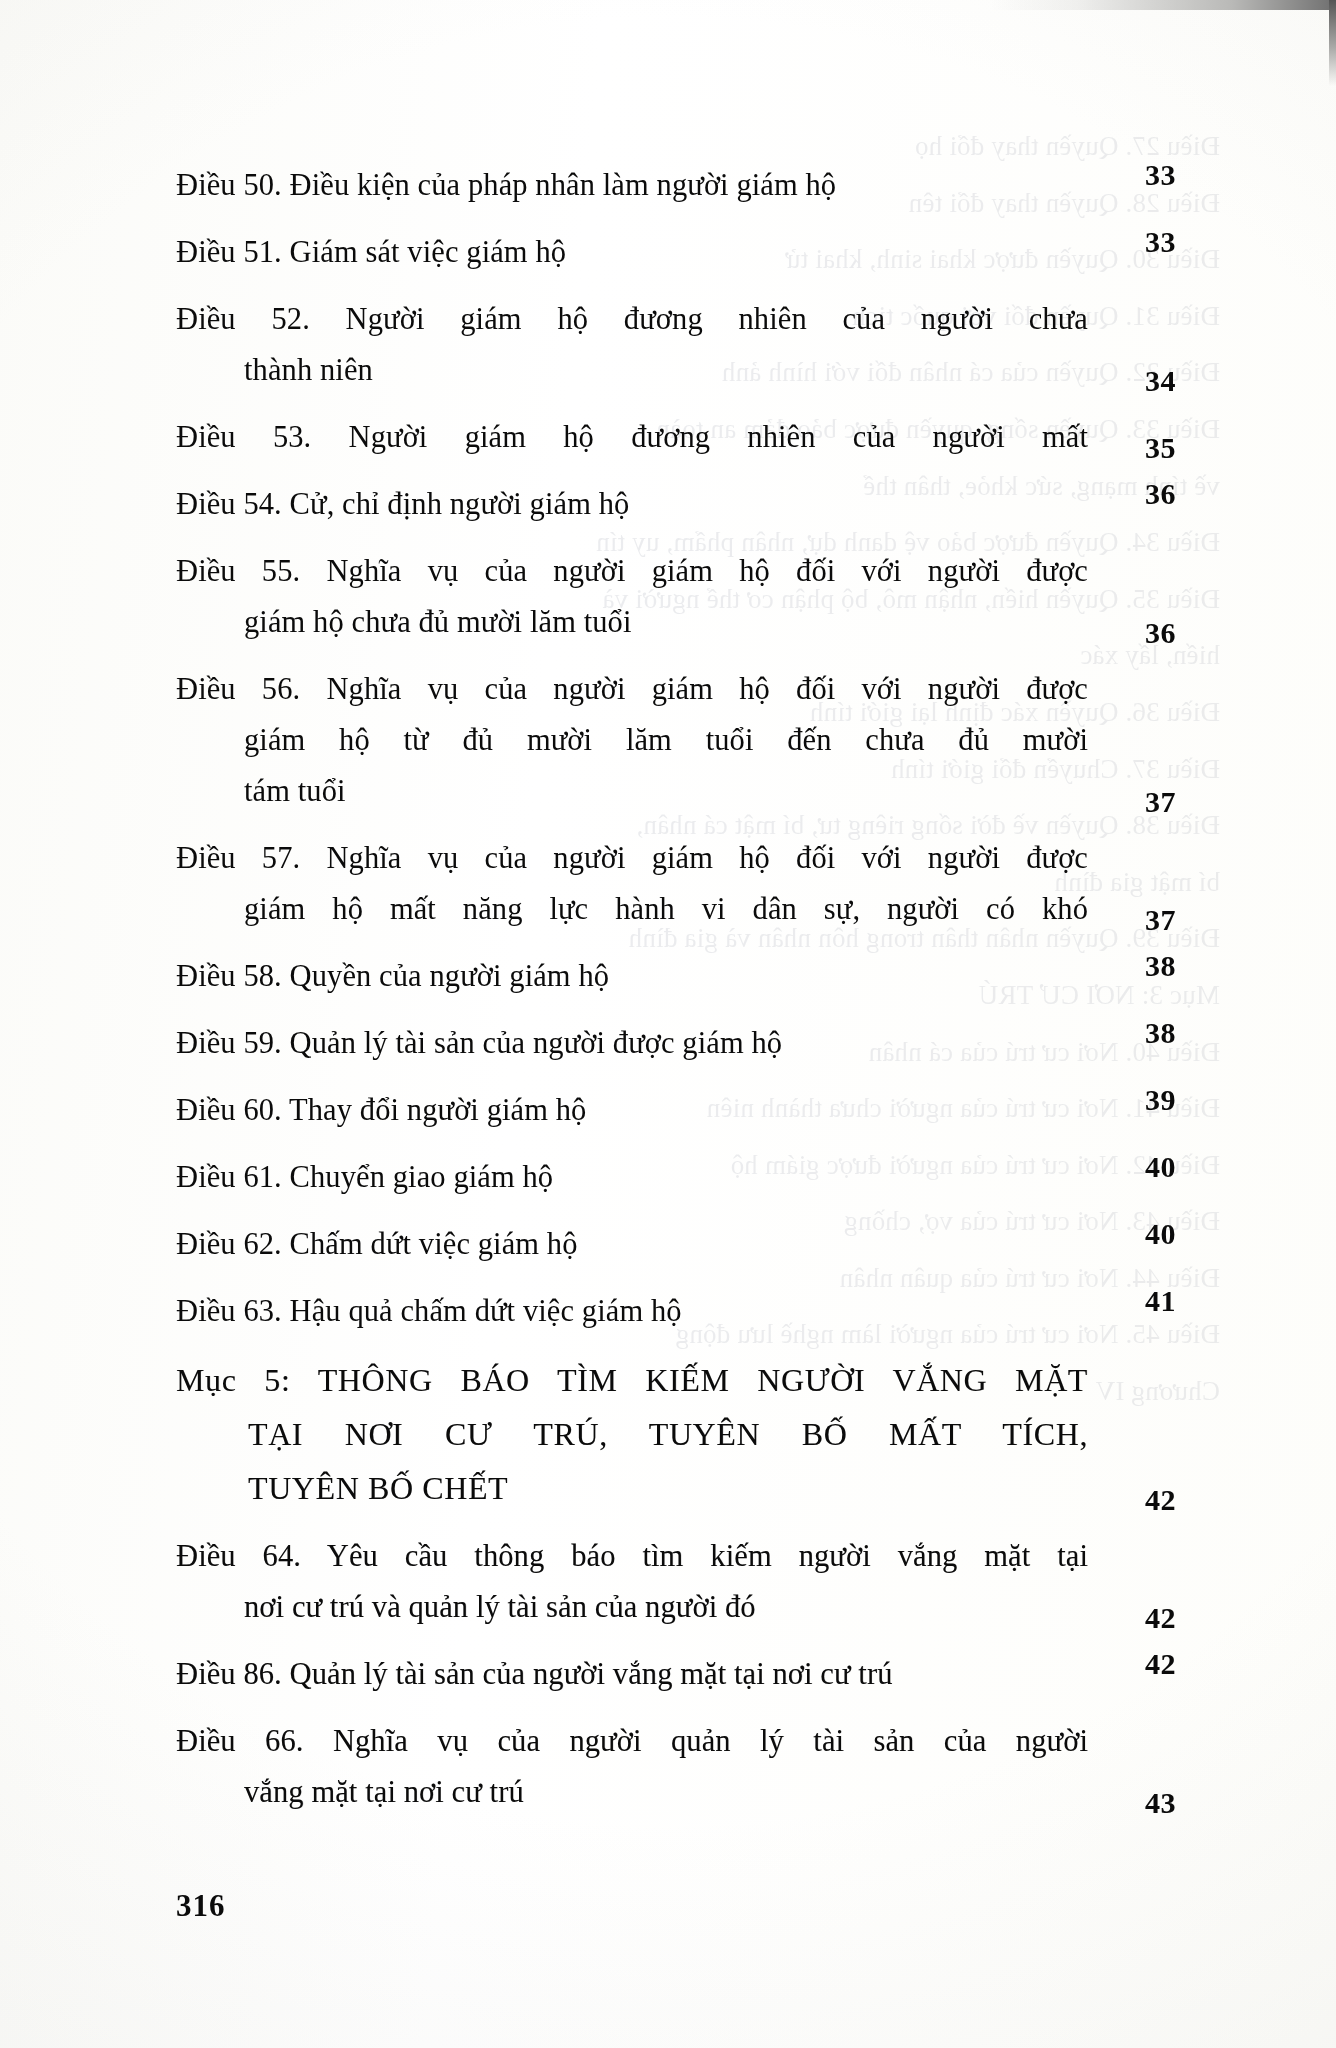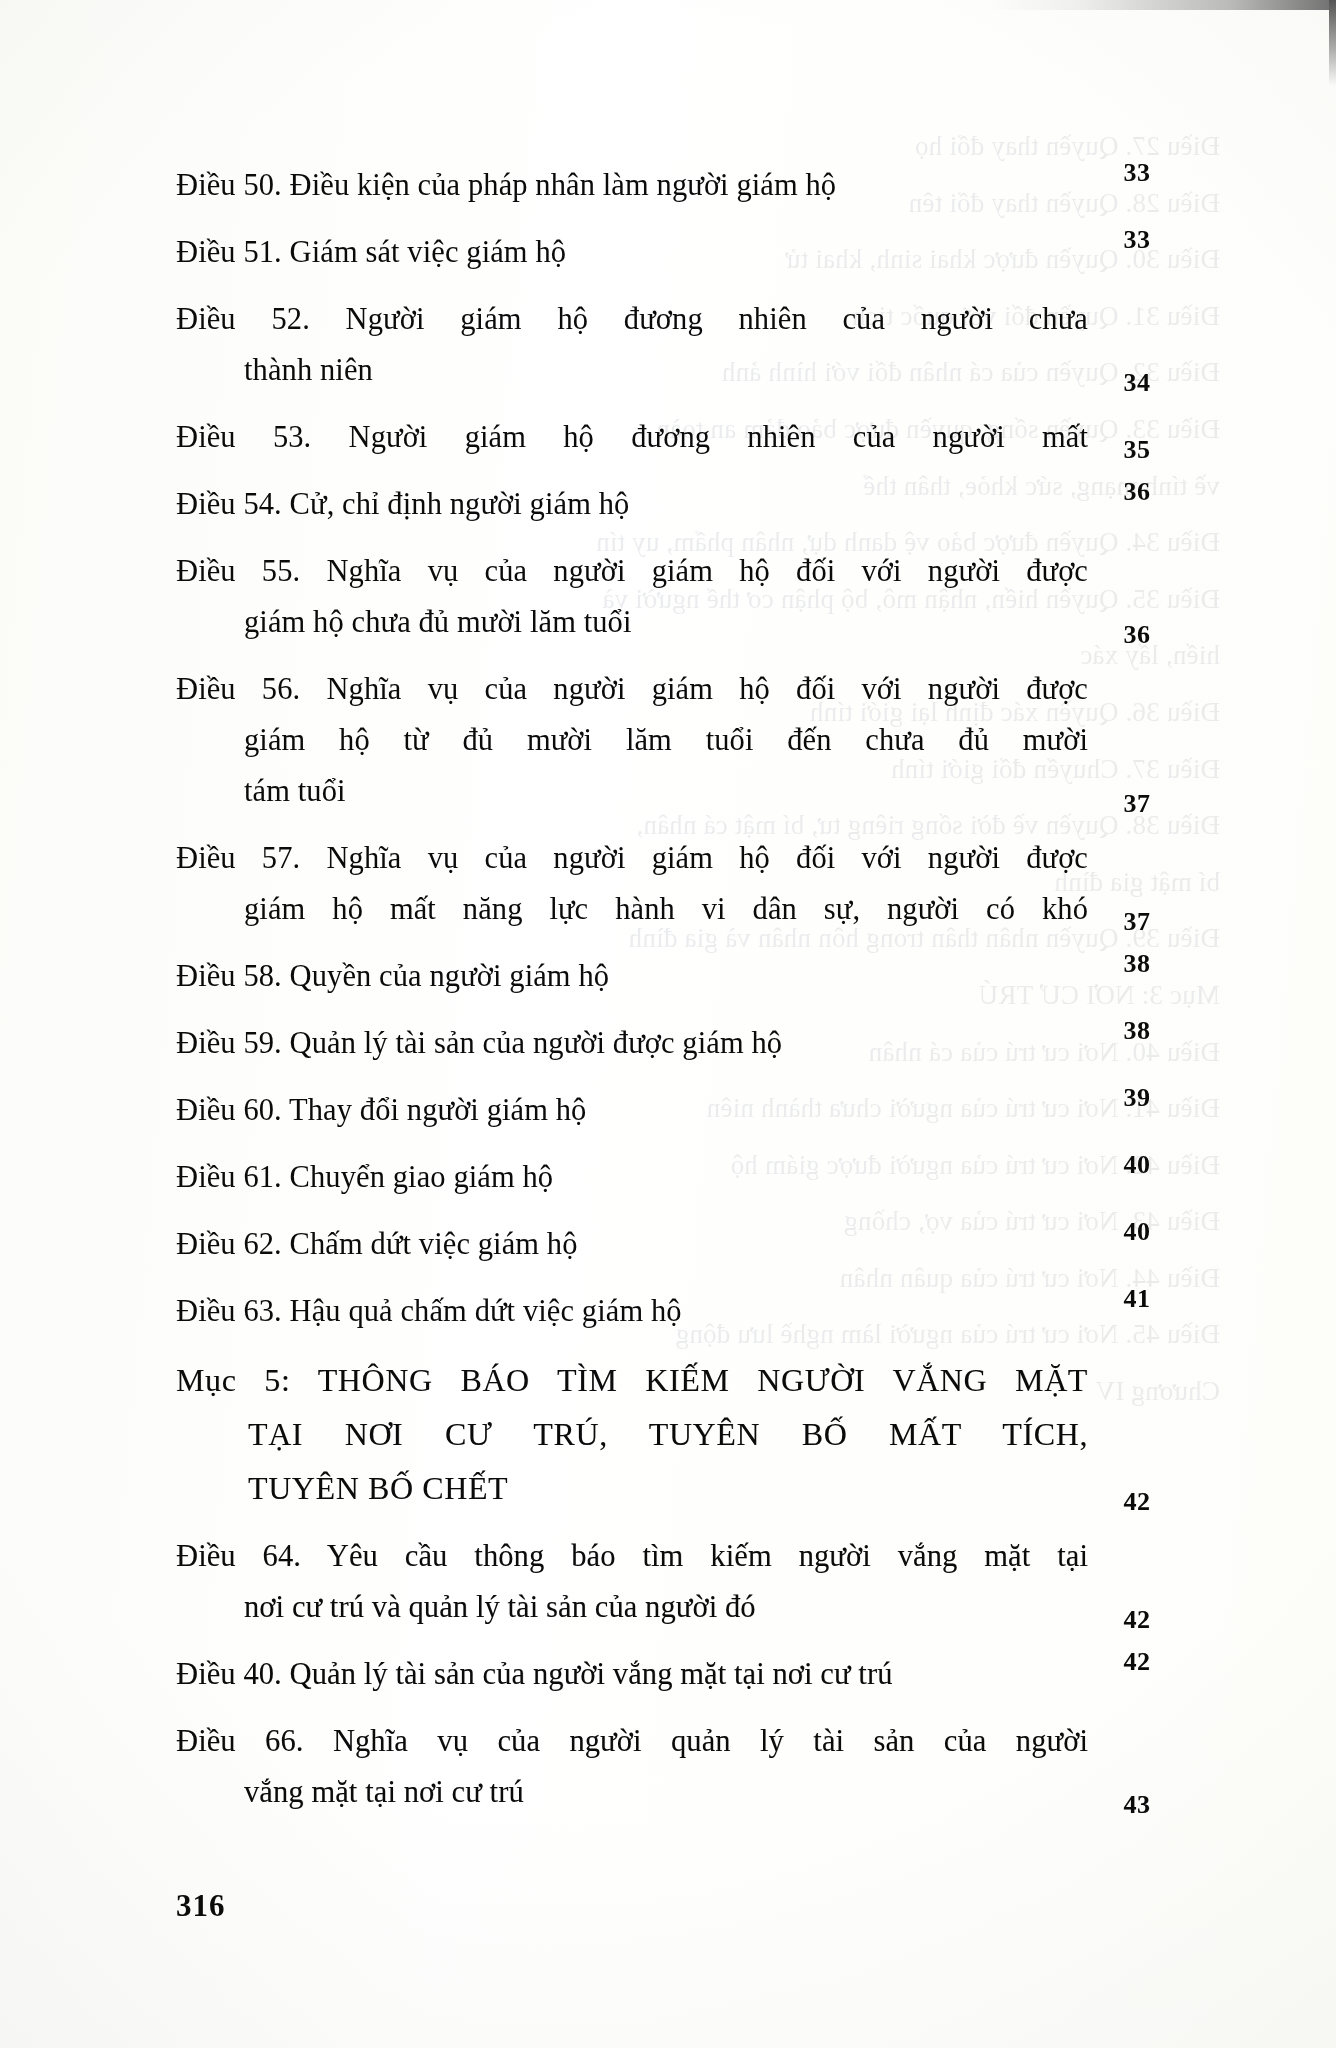--- a/index.html
+++ b/index.html
@@ -91,23 +91,23 @@
     margin-bottom: 16px;
   }
 
   .entry-body {
     flex: 1 1 auto;
     min-width: 0;
   }
 
   .entry-page {
     flex: 0 0 78px;
-    text-align: center;
+    text-align: right;
     font-weight: bold;
-    font-size: 26px;
+    font-size: 30px;
     line-height: 1.0;
     padding-left: 10px;
     letter-spacing: 0.5px;
   }
 
   .entry-page.align-bottom { align-self: flex-end; }
 
   .line {
     font-size: 30.5px;
     line-height: 51px;
@@ -301,21 +301,21 @@
         </div>
         <div class="entry">
           <div class="entry-body">
             <div class="line justify-first ink-soft">Điều 64. Yêu cầu thông báo tìm kiếm người vắng mặt tại</div>
             <div class="line justify indent last ink-soft">nơi cư trú và quản lý tài sản của người đó</div>
           </div>
           <div class="entry-page align-bottom ink-soft">42</div>
         </div>
         <div class="entry">
           <div class="entry-body">
-            <div class="line ink-soft">Điều 40. Quản lý tài sản của người vắng mặt tại nơi cư trú</div>
+            <div class="line ink-soft">Điều 86. Quản lý tài sản của người vắng mặt tại nơi cư trú</div>
           </div>
           <div class="entry-page ink-soft">42</div>
         </div>
         <div class="entry">
           <div class="entry-body">
             <div class="line justify-first ink-soft">Điều 66. Nghĩa vụ của người quản lý tài sản của người</div>
             <div class="line justify indent last ink-soft">vắng mặt tại nơi cư trú</div>
           </div>
           <div class="entry-page align-bottom ink-soft">43</div>
         </div>

